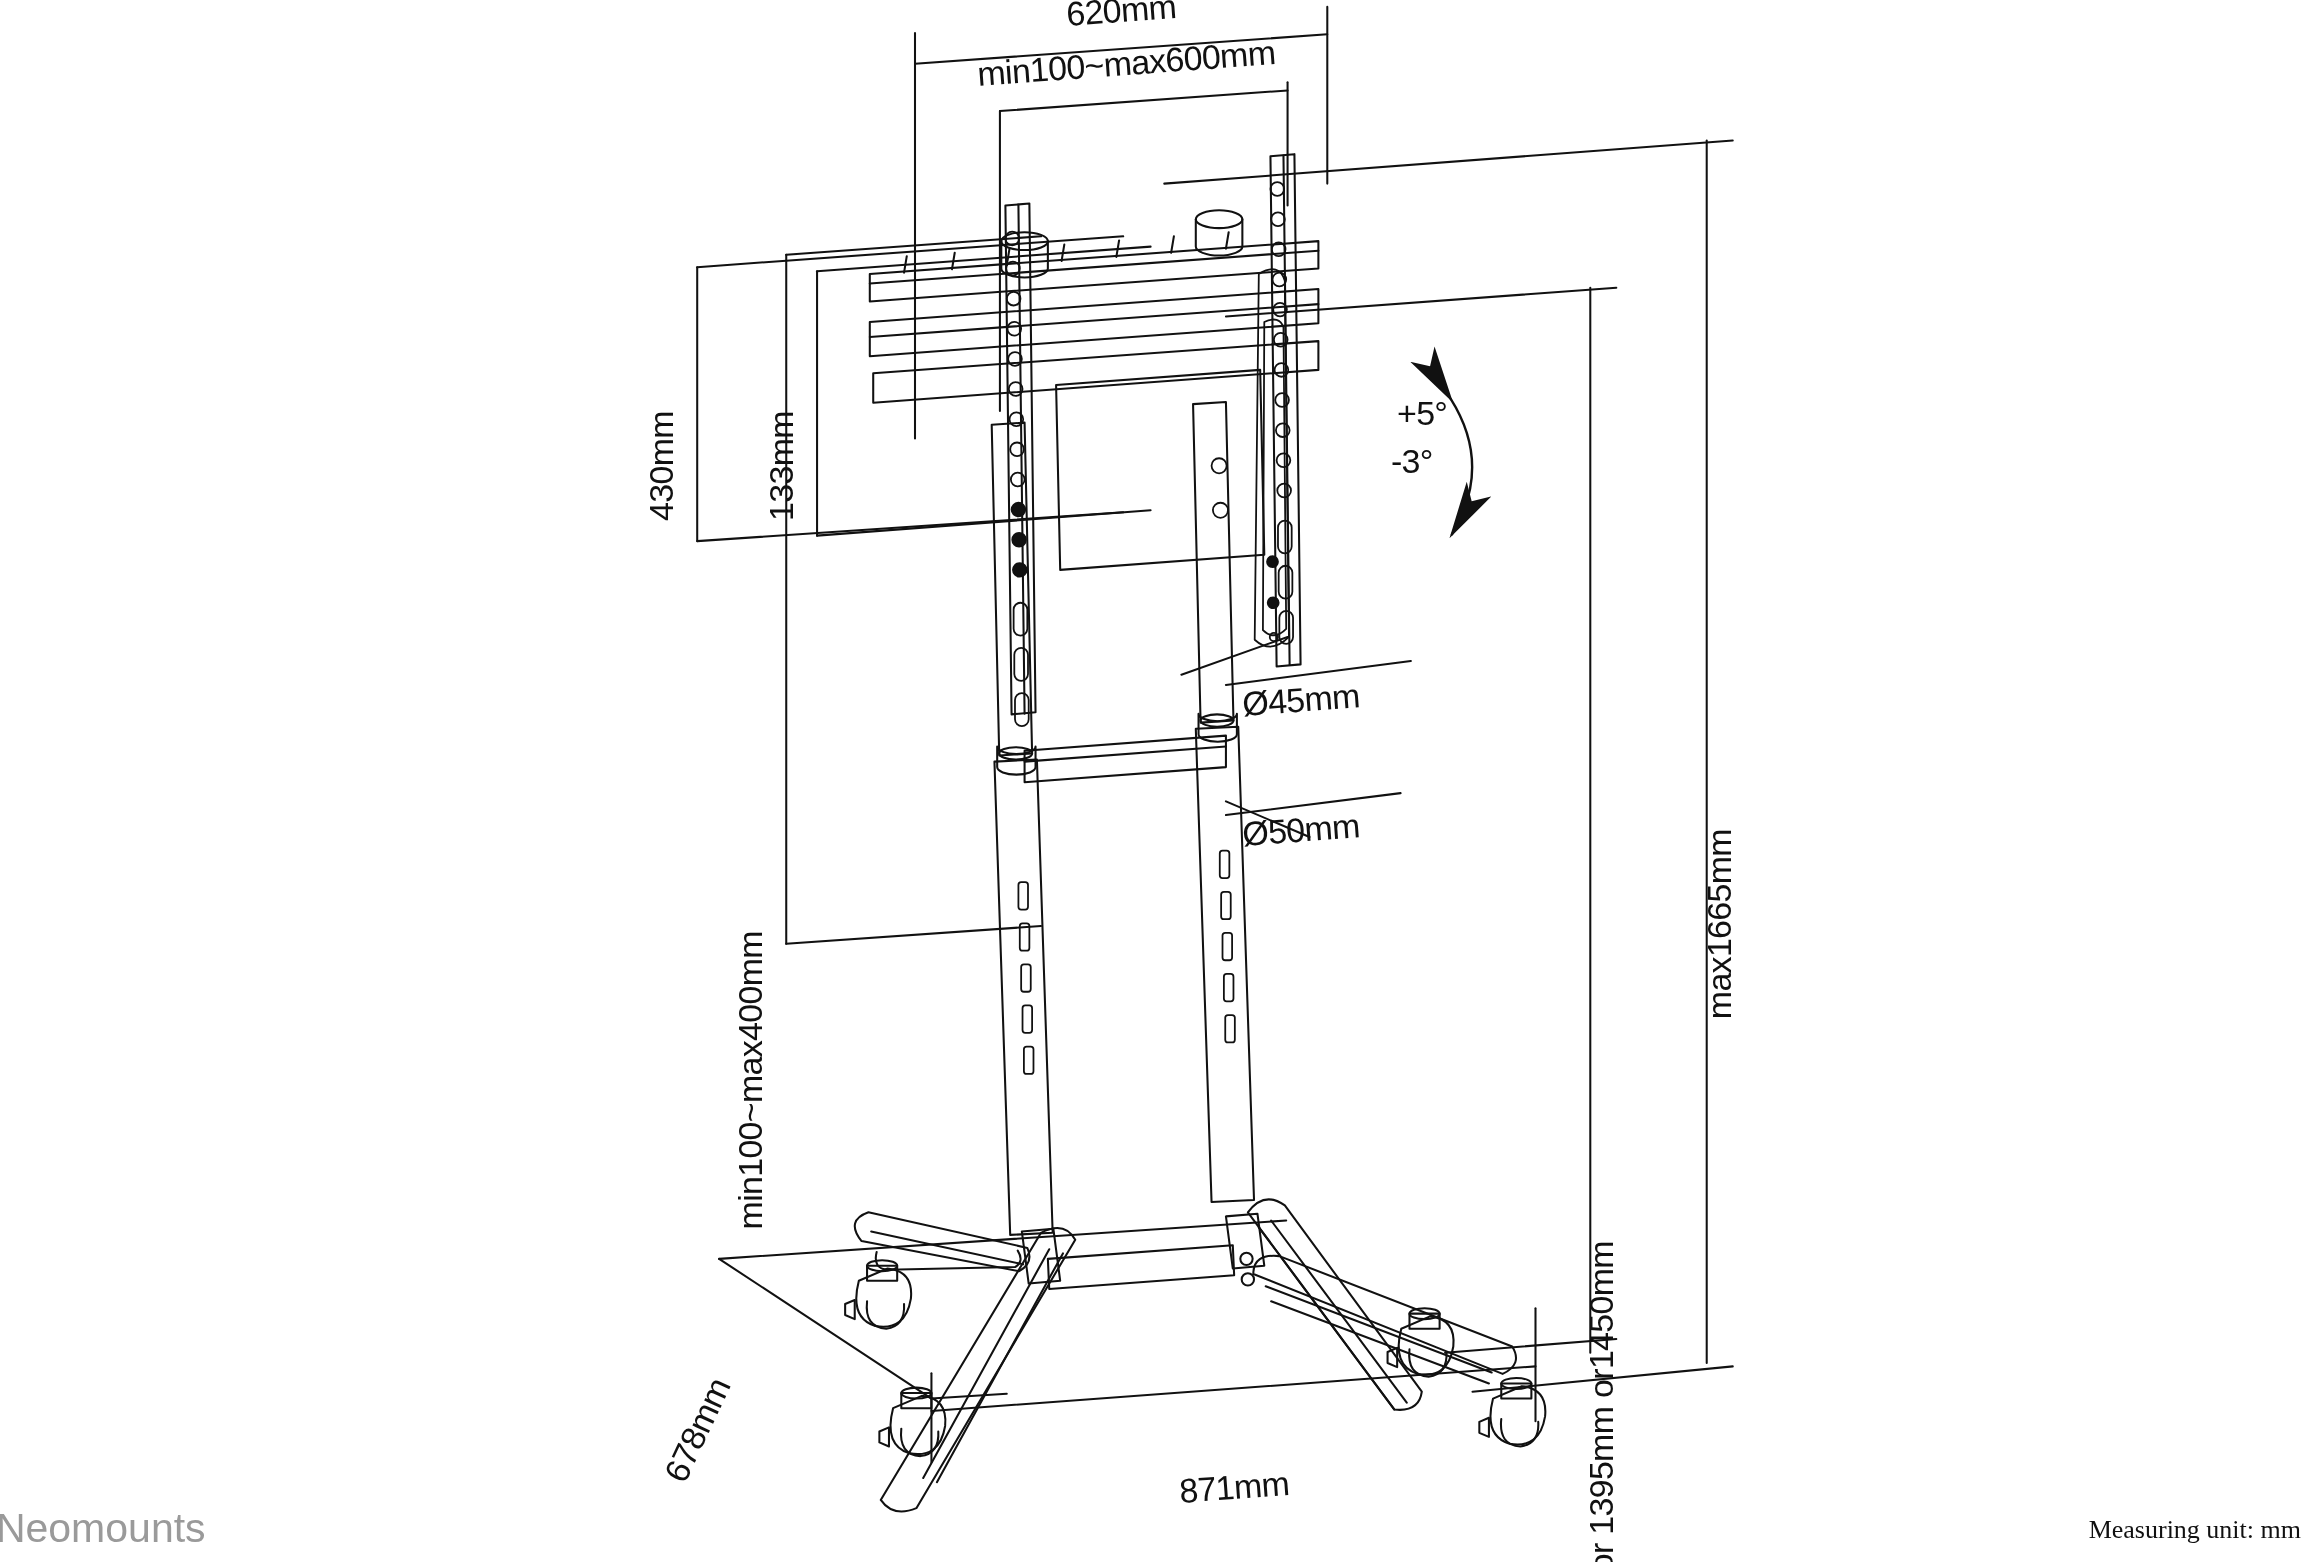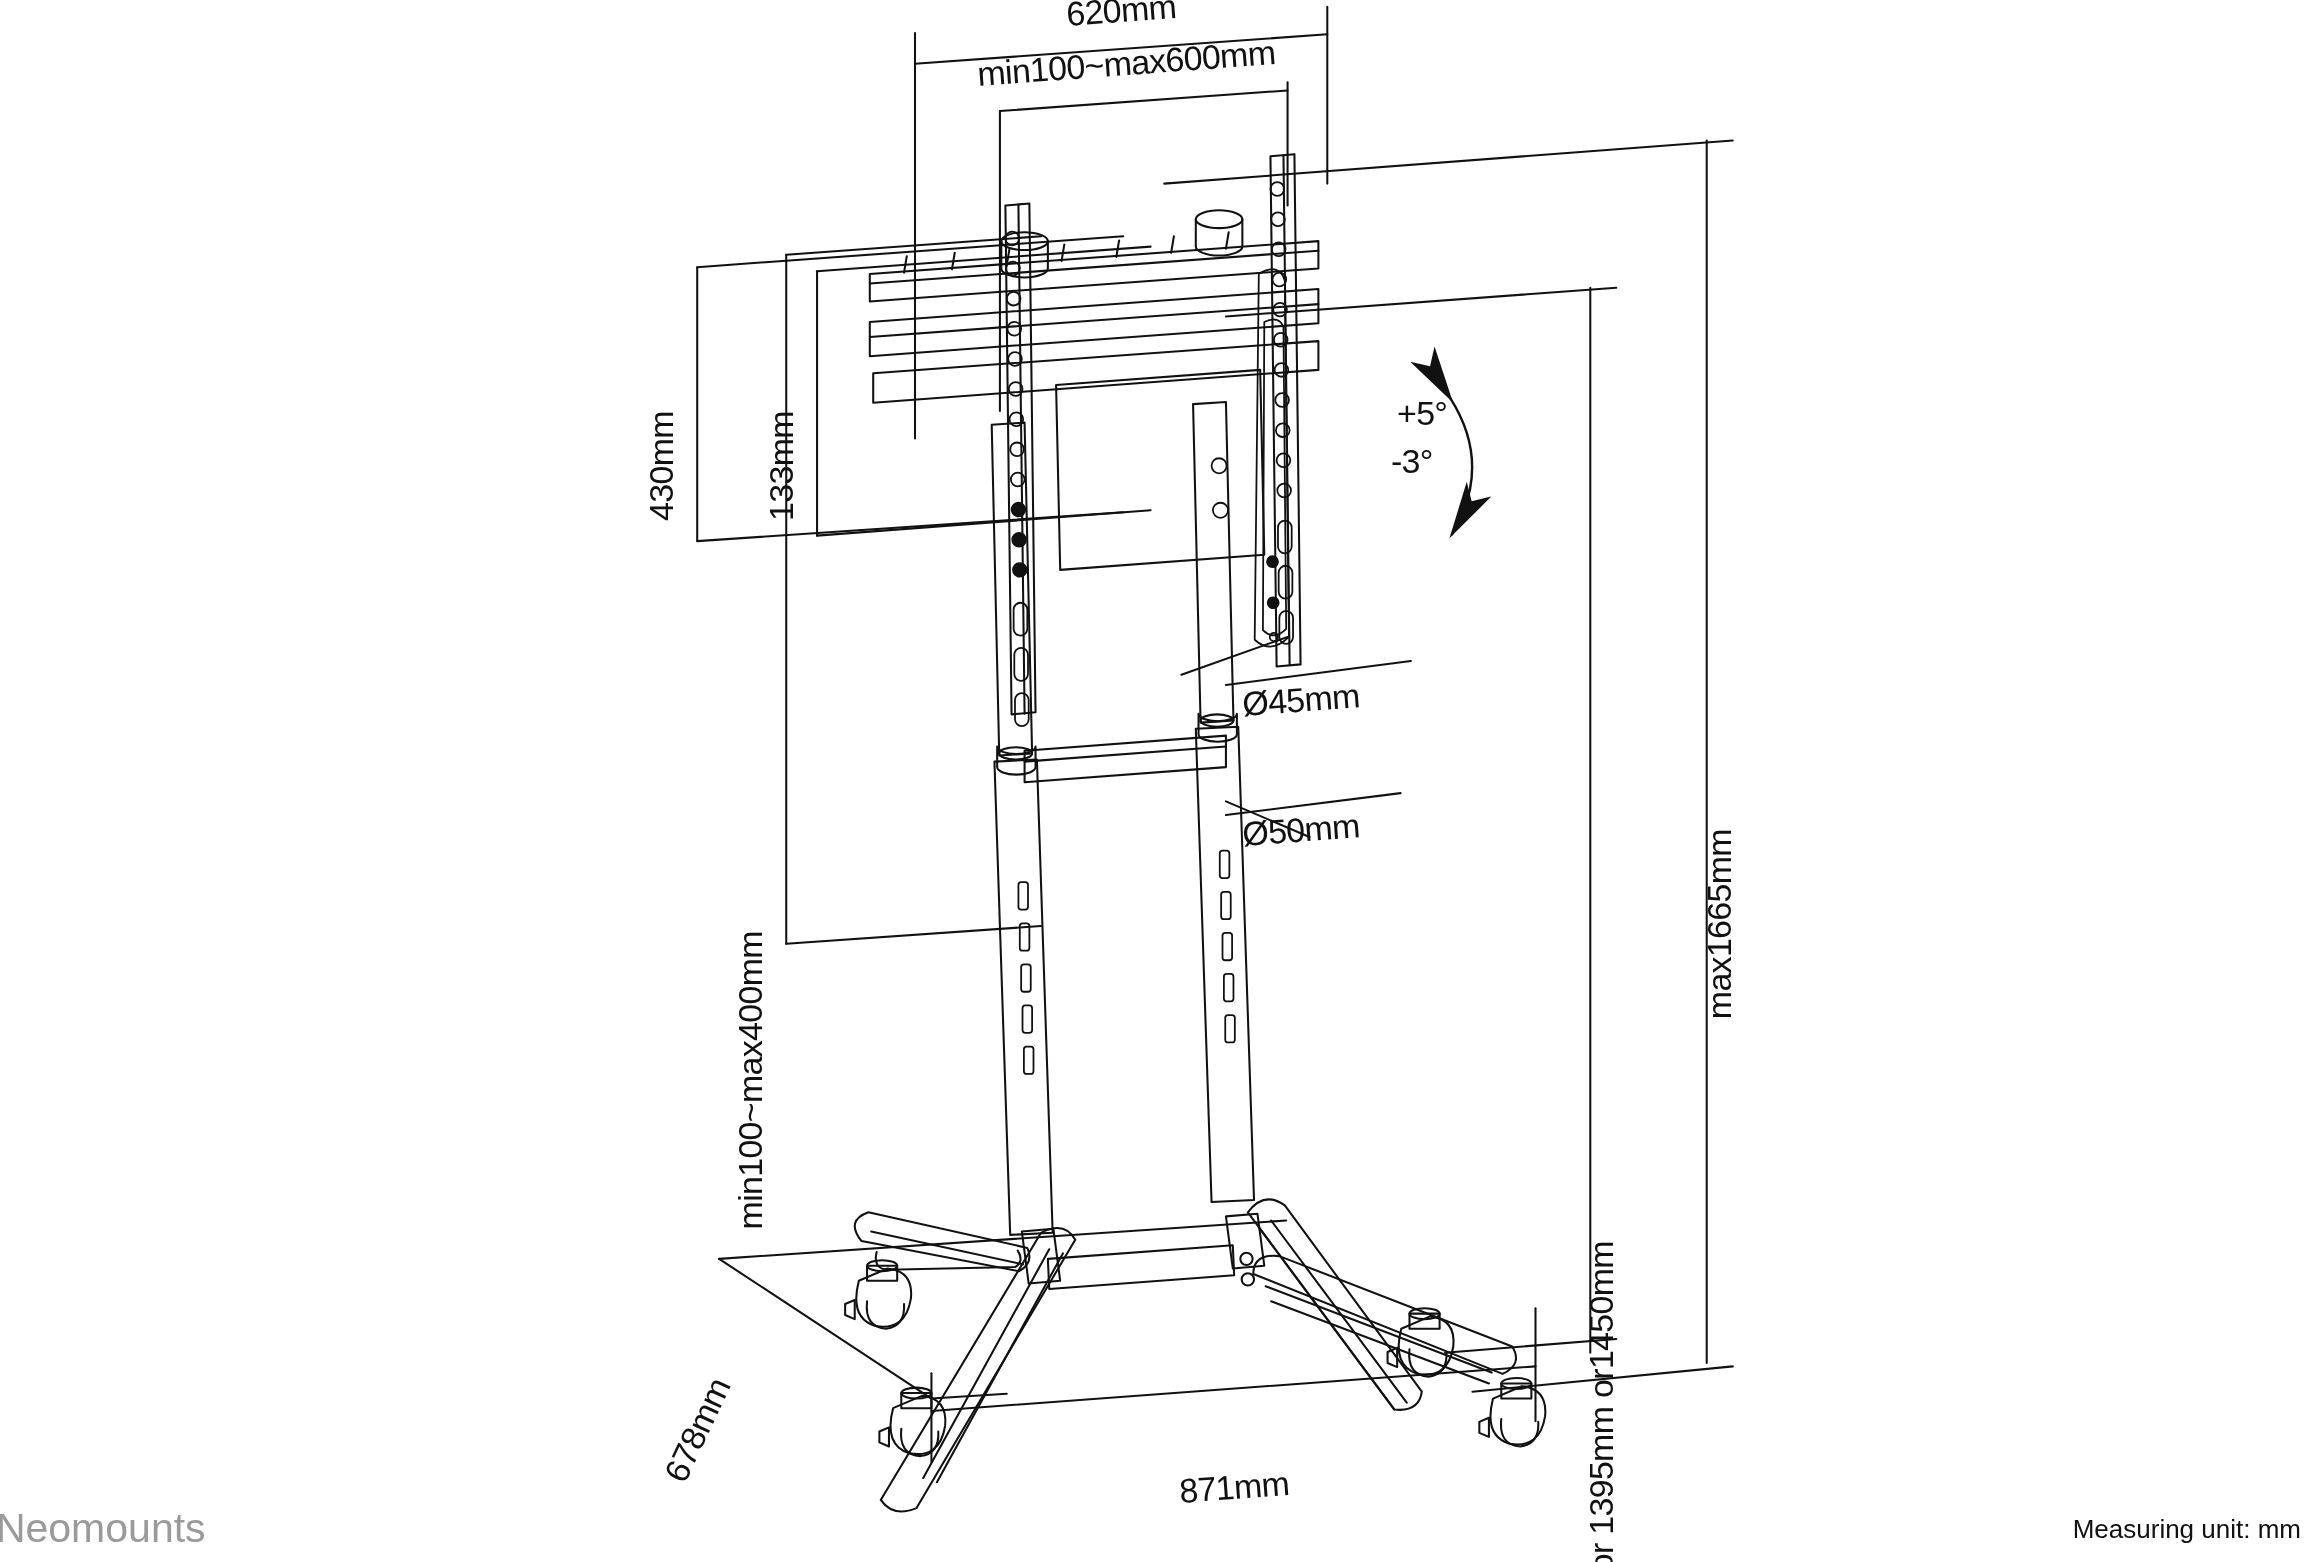--- a/index.html
+++ b/index.html
@@ -24,21 +24,21 @@
     left:-4.1px;bottom:11px;
     font-family:"Liberation Sans",sans-serif;
     font-size:41px;
     color:#9a9a9a;
     letter-spacing:0px;
     white-space:nowrap;
   }
   .unitnote{
     position:absolute;
     right:18px;bottom:18px;
-    font-family:Liberation Sans, sans-serif;
+    font-family:Liberation Serif, serif;
     font-size:26px;
     color:#111111;
     white-space:nowrap;
   }
 </style>
 </head>
 <body>
 
 <div id="page">
 

